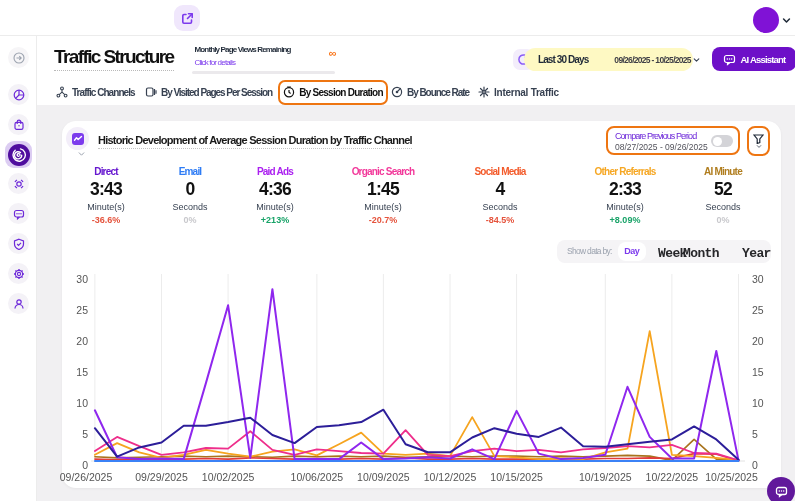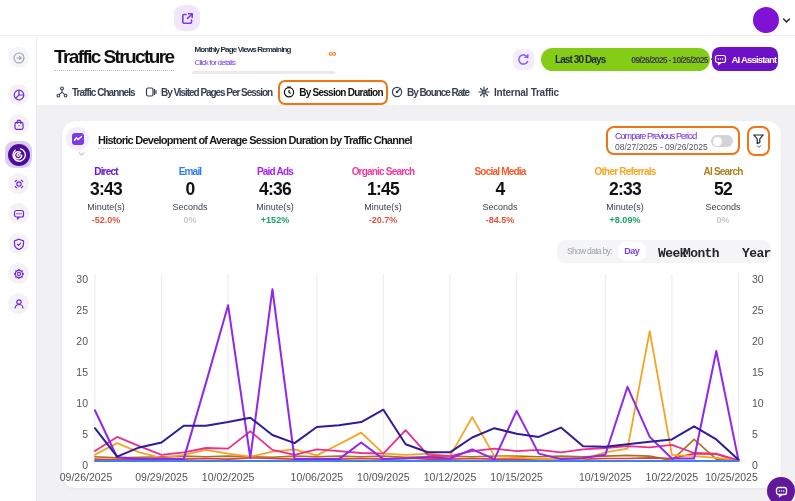--- a/index.html
+++ b/index.html
@@ -27,26 +27,26 @@
 
 #h1t { position:absolute; left:54px; top:46px; font-size:19px; font-weight:bold; color:#111;
   letter-spacing:-1.6px; white-space:nowrap; border-bottom:1.5px dotted #b9b9b9; padding-bottom:3px; line-height:21px;}
 #monthly { position:absolute; left:191.5px; top:45px; width:143px; }
 #monthly .t1 { font-size:8px; font-weight:bold; color:#1f2937; letter-spacing:-0.85px; white-space:nowrap; margin-left:3px;}
 #monthly .inf { position:absolute; right:-2px; top:3px; color:#f97316; font-size:11px; font-weight:bold; line-height:1; }
 #monthly .t2 { font-size:8px; color:#7c3aed; margin-top:4px; letter-spacing:-0.8px; margin-left:3px; }
 #monthly .bar { margin-top:3.5px; width:143px; height:3.5px; border-radius:2px; background:#ebe9ec; }
 #refbtn { position:absolute; left:513px; top:49px; width:21px; height:21px; border-radius:7px; background:#f3edfb;
   display:flex; align-items:center; justify-content:center; }
-#datepill { position:absolute; left:541px; top:48px; width:169px; height:23px; background:#84cc16; border-radius:12px;
+#datepill { position:absolute; left:524px; top:48px; width:169px; height:23px; background:#fef9c3; border-radius:12px;
   display:flex; align-items:center; }
 #datepill .b { font-size:10px; font-weight:bold; color:#1f2937; margin-left:5px; letter-spacing:-0.9px; white-space:nowrap;}
 #datepill .d { font-size:8.5px; color:#3f3f46; margin-left:26px; font-weight:bold; letter-spacing:-0.7px; white-space:nowrap;}
 #datepill .c { margin-left:2px; display:flex; align-items:center; }
-#aibtn { position:absolute; left:712px; top:47px; width:66px; height:24px; background:#6d10c8; border-radius:8px;
+#aibtn { position:absolute; left:712px; top:47px; width:84px; height:24px; background:#6d10c8; border-radius:8px;
   display:flex; align-items:center; justify-content:center; }
 #aibtn span { color:#fff; font-size:9.5px; font-weight:bold; margin-left:5px; letter-spacing:-0.8px; white-space:nowrap;}
 
 .tab { position:absolute; top:86px; display:flex; align-items:center; font-size:10px; font-weight:bold;
   color:#374151; white-space:nowrap;}
 .tab svg { margin-right:4px; }
 #tabactive { position:absolute; left:278px; top:80px; width:110px; height:24.5px; border:2.5px solid #ee7511;
   border-radius:7px; display:flex; align-items:center; justify-content:center; font-size:10px; font-weight:bold;
   color:#111; letter-spacing:-0.75px; white-space:nowrap;}
 #tabactive svg { margin-right:4px; }
@@ -267,54 +267,54 @@
       <svg width="6" height="3" viewBox="0 0 10 6" fill="none" stroke="#374151" stroke-width="1.6" stroke-linecap="round" stroke-linejoin="round">
         <path d="M1.5 1.2 L5 4.8 L8.5 1.2"></path>
       </svg>
     </span>
 </div>
 
 <div class="stat" style="left:46px;">
     <div class="lab" style="color:#6617cf">Direct</div>
     <div class="val">3:43</div>
     <div class="unit">Minute(s)</div>
-    <div class="dlt" style="color:#e5533c">-52.0%</div>
+    <div class="dlt" style="color:#e5533c">-36.6%</div>
   </div>
 <div class="stat" style="left:130px;">
     <div class="lab" style="color:#2e7cf5">Email</div>
     <div class="val">0</div>
     <div class="unit">Seconds</div>
     <div class="dlt" style="color:#c8c8cc">0%</div>
   </div>
 <div class="stat" style="left:215px;">
     <div class="lab" style="color:#ab20f0">Paid Ads</div>
     <div class="val">4:36</div>
     <div class="unit">Minute(s)</div>
-    <div class="dlt" style="color:#18a368">+152%</div>
+    <div class="dlt" style="color:#18a368">+213%</div>
   </div>
 <div class="stat" style="left:323px;">
     <div class="lab" style="color:#f2389a">Organic Search</div>
     <div class="val">1:45</div>
     <div class="unit">Minute(s)</div>
     <div class="dlt" style="color:#e5533c">-20.7%</div>
   </div>
 <div class="stat" style="left:440px;">
     <div class="lab" style="color:#f35b2b">Social Media</div>
     <div class="val">4</div>
     <div class="unit">Seconds</div>
     <div class="dlt" style="color:#e5533c">-84.5%</div>
   </div>
 <div class="stat" style="left:565px;">
     <div class="lab" style="color:#f6a723">Other Referrals</div>
     <div class="val">2:33</div>
     <div class="unit">Minute(s)</div>
     <div class="dlt" style="color:#18a368">+8.09%</div>
   </div>
 <div class="stat" style="left:663px;">
-    <div class="lab" style="color:#b07d1e">AI Search</div>
+    <div class="lab" style="color:#b07d1e">AI Minute</div>
     <div class="val">52</div>
     <div class="unit">Seconds</div>
     <div class="dlt" style="color:#c8c8cc">0%</div>
   </div>
 
 <div id="sdb">
   <span class="gray">Show data by:</span>
   <span class="day">Day</span>
   <span class="o" style="left:101px;">Week</span>
   <span class="o" style="left:126px;">Month</span>

